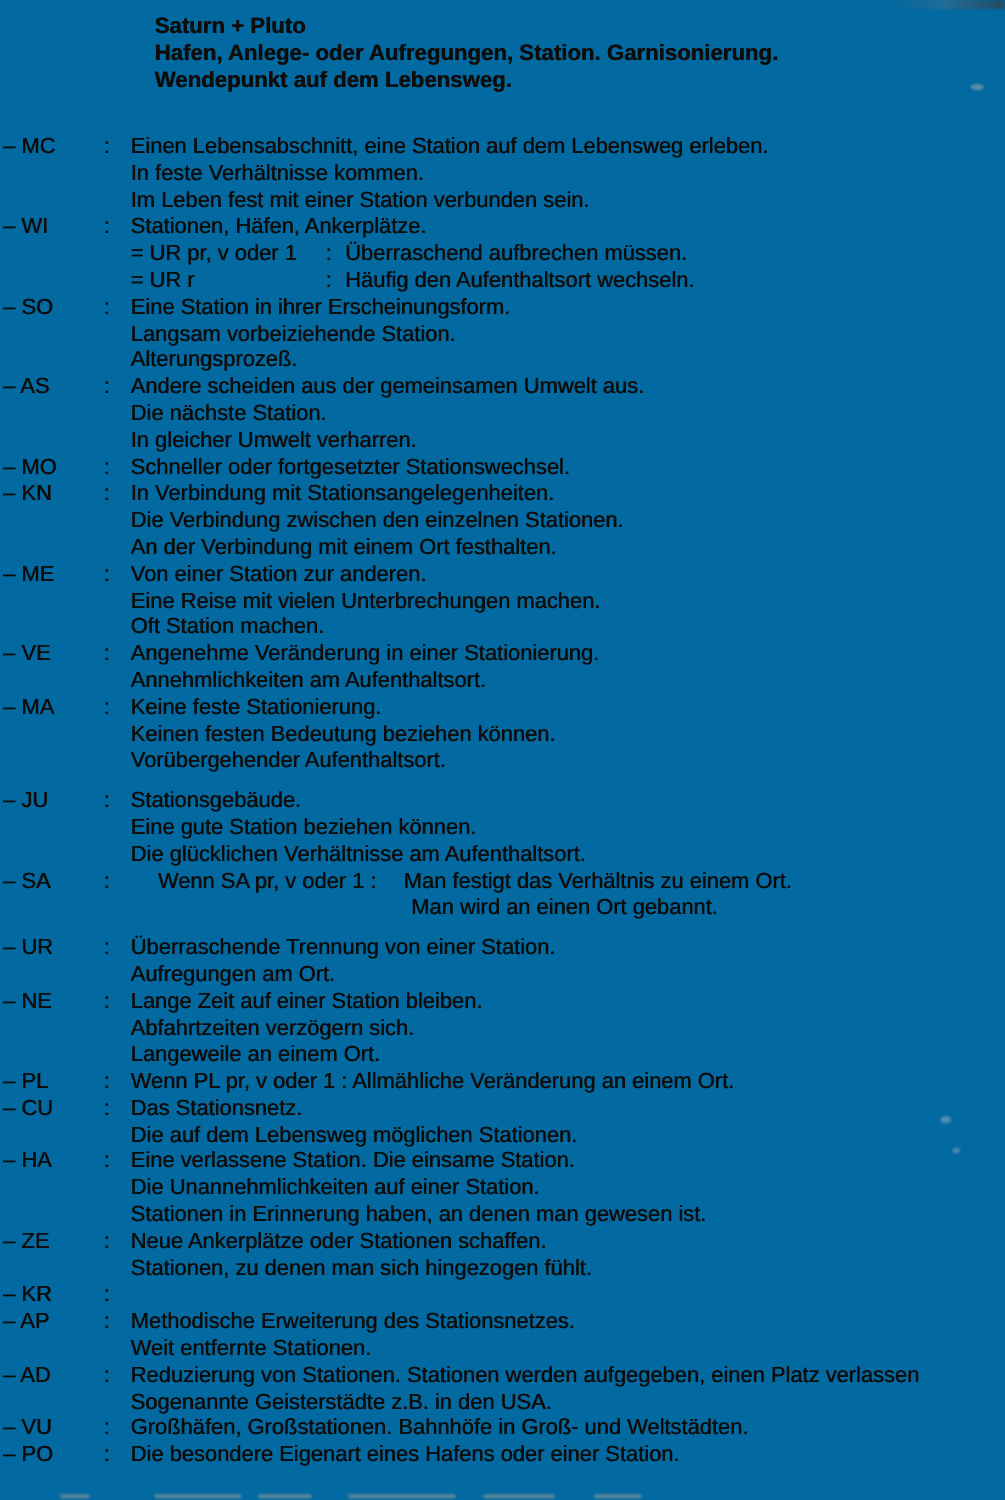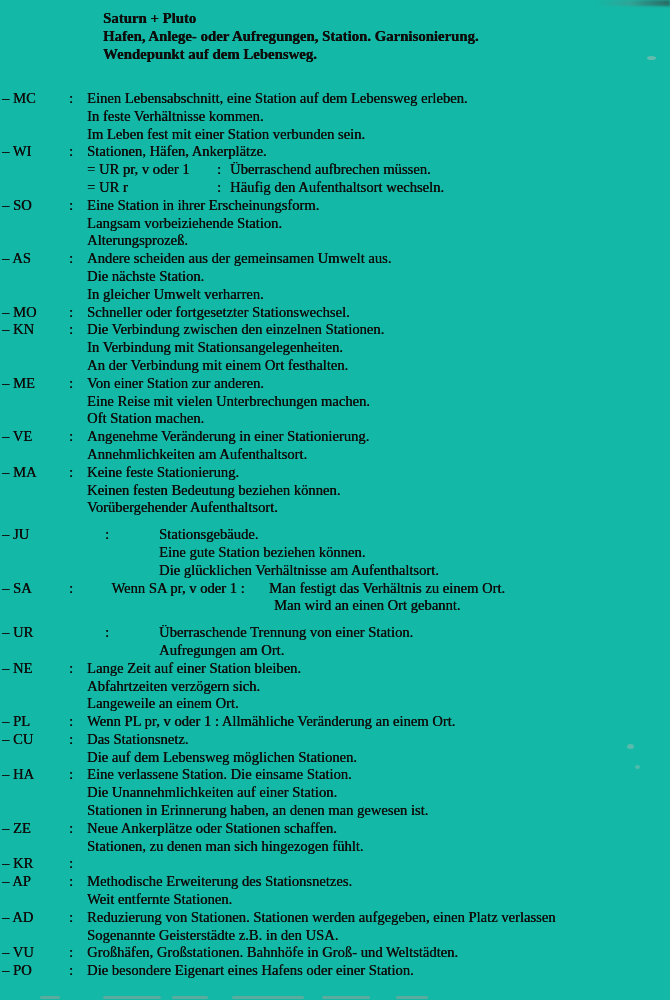--- a/index.html
+++ b/index.html
@@ -1,40 +1,40 @@
 <!DOCTYPE html>
 <html><head>
 <meta charset="utf-8">
 <style>
   html, body { margin: 0; padding: 0; background: #e8e8e8; }
   .page {
     position: relative;
     width: 670px;
     height: 1000px;
     margin: 0 auto;
-    background: #14b8a6;
+    background: #0369a1;
     overflow: hidden;
-    font-family: Liberation Serif, serif;
+    font-family: Liberation Sans, sans-serif;
     color: #0e0d0b;
     text-shadow: 0.35px 0 currentColor; 
   }
   .header {
     padding-top: 9px;
     margin-left: 103px;
     font-weight: bold;
     font-size: 14.8px;
     line-height: 18px;
   }
   .entries {
     margin-top: 27px;
     font-size: 14.6px;
     line-height: 17.8px;
   }
   .entry { display: flex; padding-left: 2px; }
-  .entry.gap-before { margin-top: 9px; gap: 36px; }
+  .entry.gap-before { margin-top: 9px; }
   .abbr { width: 67px; flex: none; white-space: nowrap; }
   .colon { width: 18px; flex: none; }
   .lines { flex: 1; min-width: 0; }
   .line { white-space: nowrap; }
   .tab-left { display: inline-block; white-space: nowrap; }
   .tab-sep { display: inline-block; width: 13px; }
   
   .smudge-tr {
     position: absolute; top: 0; right: 0; width: 74px; height: 6px;
     background: linear-gradient(to left, rgba(55,55,55,.6), rgba(120,120,120,.28) 55%, rgba(160,160,160,0));
@@ -108,22 +108,22 @@
         <div class="abbr">– MO</div>
         <div class="colon">:</div>
         <div class="lines">
           <div class="line">Schneller oder fortgesetzter Stationswechsel.</div>
         </div>
       </div>
       <div class="entry">
         <div class="abbr">– KN</div>
         <div class="colon">:</div>
         <div class="lines">
+          <div class="line">In Verbindung mit Stationsangelegenheiten.</div>
           <div class="line">Die Verbindung zwischen den einzelnen Stationen.</div>
-          <div class="line">In Verbindung mit Stationsangelegenheiten.</div>
           <div class="line">An der Verbindung mit einem Ort festhalten.</div>
         </div>
       </div>
       <div class="entry">
         <div class="abbr">– ME</div>
         <div class="colon">:</div>
         <div class="lines">
           <div class="line">Von einer Station zur anderen.</div>
           <div class="line">Eine Reise mit vielen Unterbrechungen machen.</div>
           <div class="line">Oft Station machen.</div>

